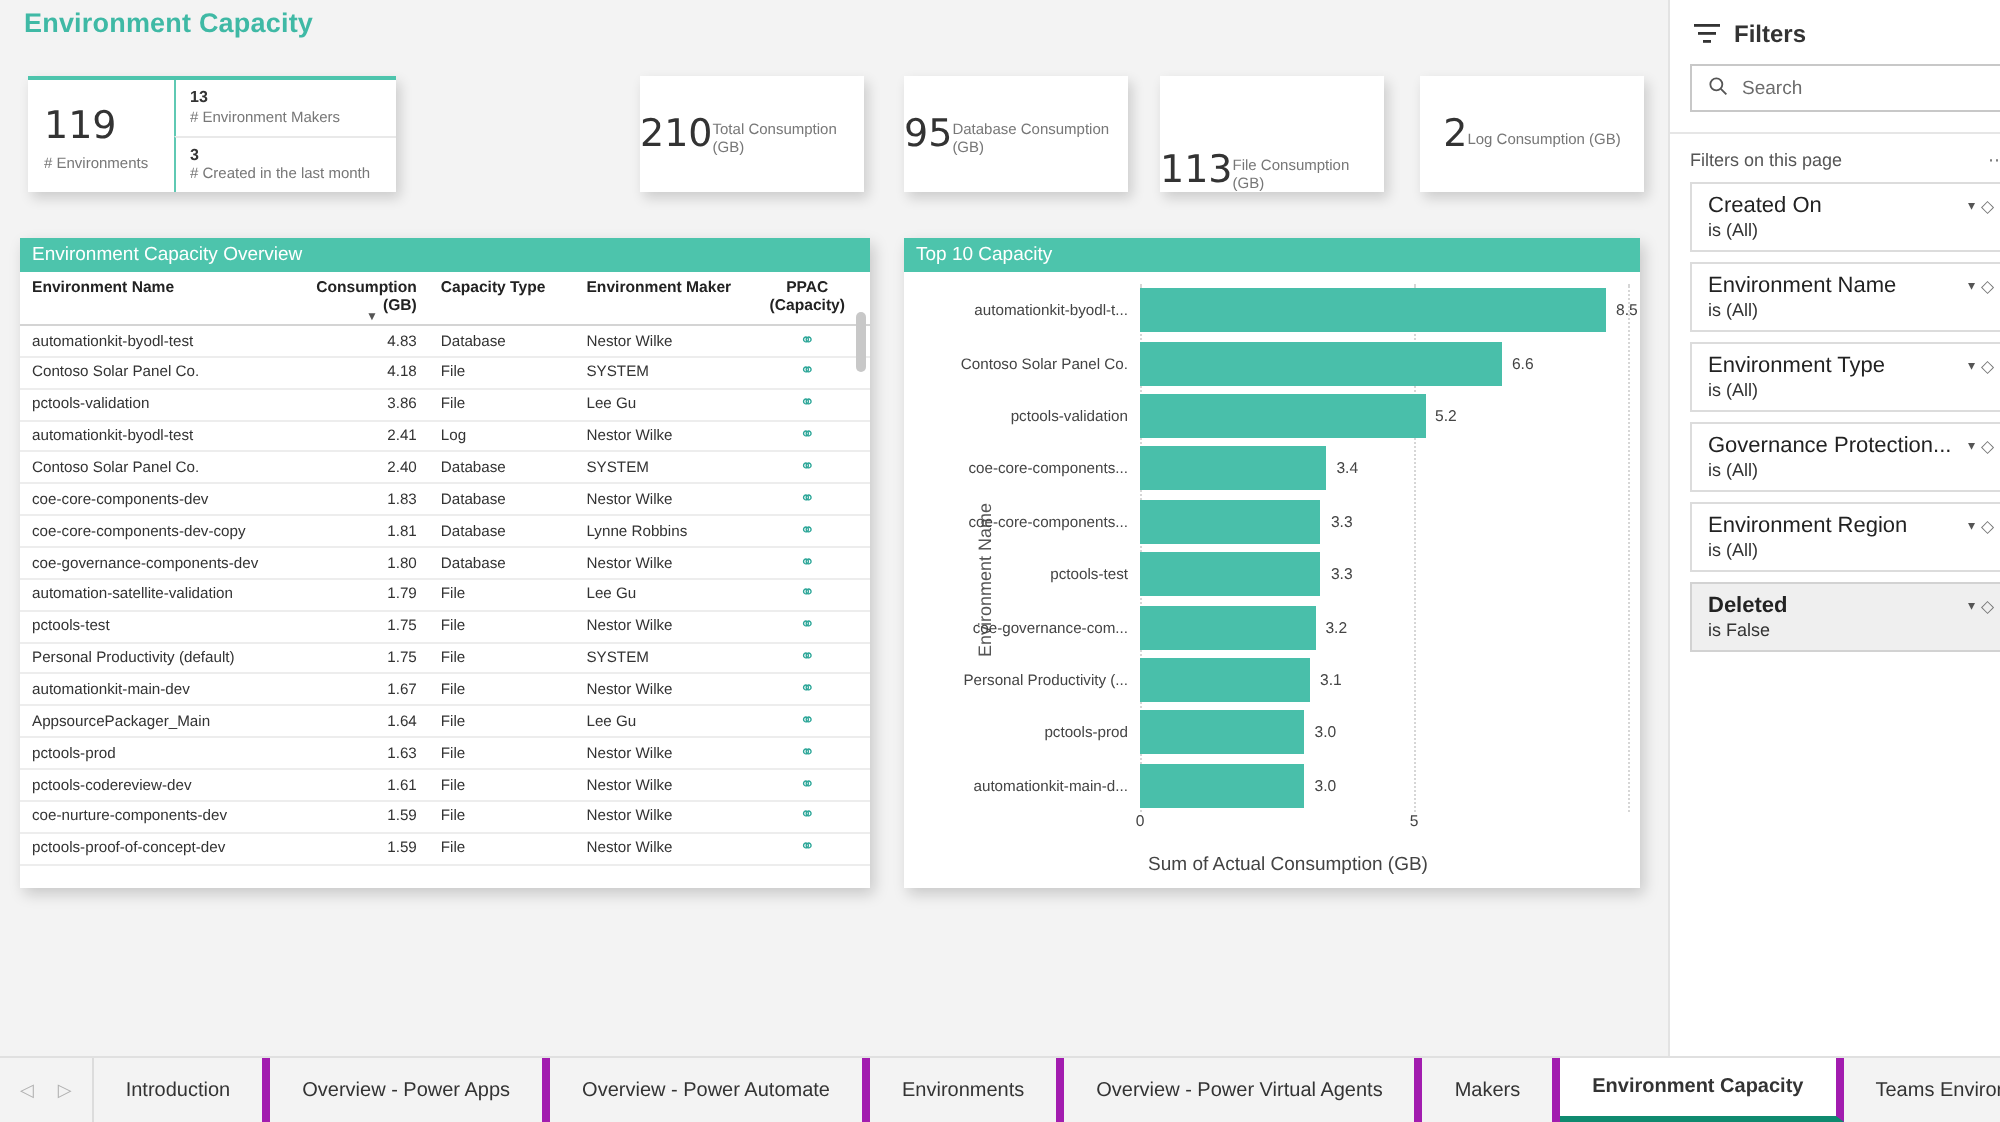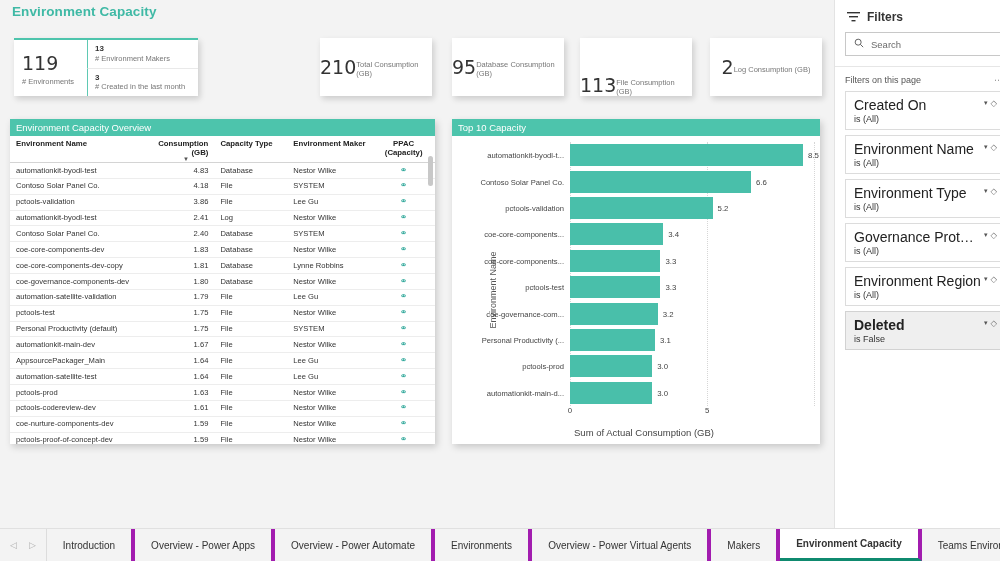--- a/index.html
+++ b/index.html
@@ -227,21 +227,21 @@
   .flt-card {
     margin: 0 10px 5px 10px;
     border: 1px solid #dcdcdc;
     background: #fff;
     padding: 5px 6px 5px 8px;
     position: relative;
   }
   .flt-card.active { background: #efefef; border-color: #d2d2d2; }
   .flt-card .fc-top { display: flex; align-items: flex-start; gap: 3px; }
   .flt-card .fname {
-    font-size: 14px; color: #222; flex: 1;
+    font-size: 11px; color: #222; flex: 1;
     white-space: nowrap; overflow: hidden; text-overflow: ellipsis;
   }
   .flt-card.active .fname { font-weight: bold; }
   .flt-card .fcaret { font-size: 7px; color: #555; padding-top: 2px; }
   .flt-card .feraser { font-size: 8.5px; color: #777; padding-top: 1px; }
   .flt-card .fval { font-size: 9px; color: #333; margin-top: 1px; }
 
   
   .tabbar {
     position: absolute;
@@ -412,27 +412,20 @@
               </tr>
               <tr>
                 <td class="col-name">automationkit-main-dev</td>
                 <td class="col-cons">1.67</td>
                 <td class="col-type">File</td>
                 <td class="col-maker">Nestor Wilke</td>
                 <td class="col-ppac"><span class="ppac-icon">⚭</span></td>
               </tr>
               <tr>
                 <td class="col-name">AppsourcePackager_Main</td>
-                <td class="col-cons">1.64</td>
-                <td class="col-type">File</td>
-                <td class="col-maker">Lee Gu</td>
-                <td class="col-ppac"><span class="ppac-icon">⚭</span></td>
-              </tr>
-              <tr>
-                <td class="col-name">automation-satellite-test</td>
                 <td class="col-cons">1.64</td>
                 <td class="col-type">File</td>
                 <td class="col-maker">Lee Gu</td>
                 <td class="col-ppac"><span class="ppac-icon">⚭</span></td>
               </tr>
               <tr>
                 <td class="col-name">pctools-prod</td>
                 <td class="col-cons">1.63</td>
                 <td class="col-type">File</td>
                 <td class="col-maker">Nestor Wilke</td>

